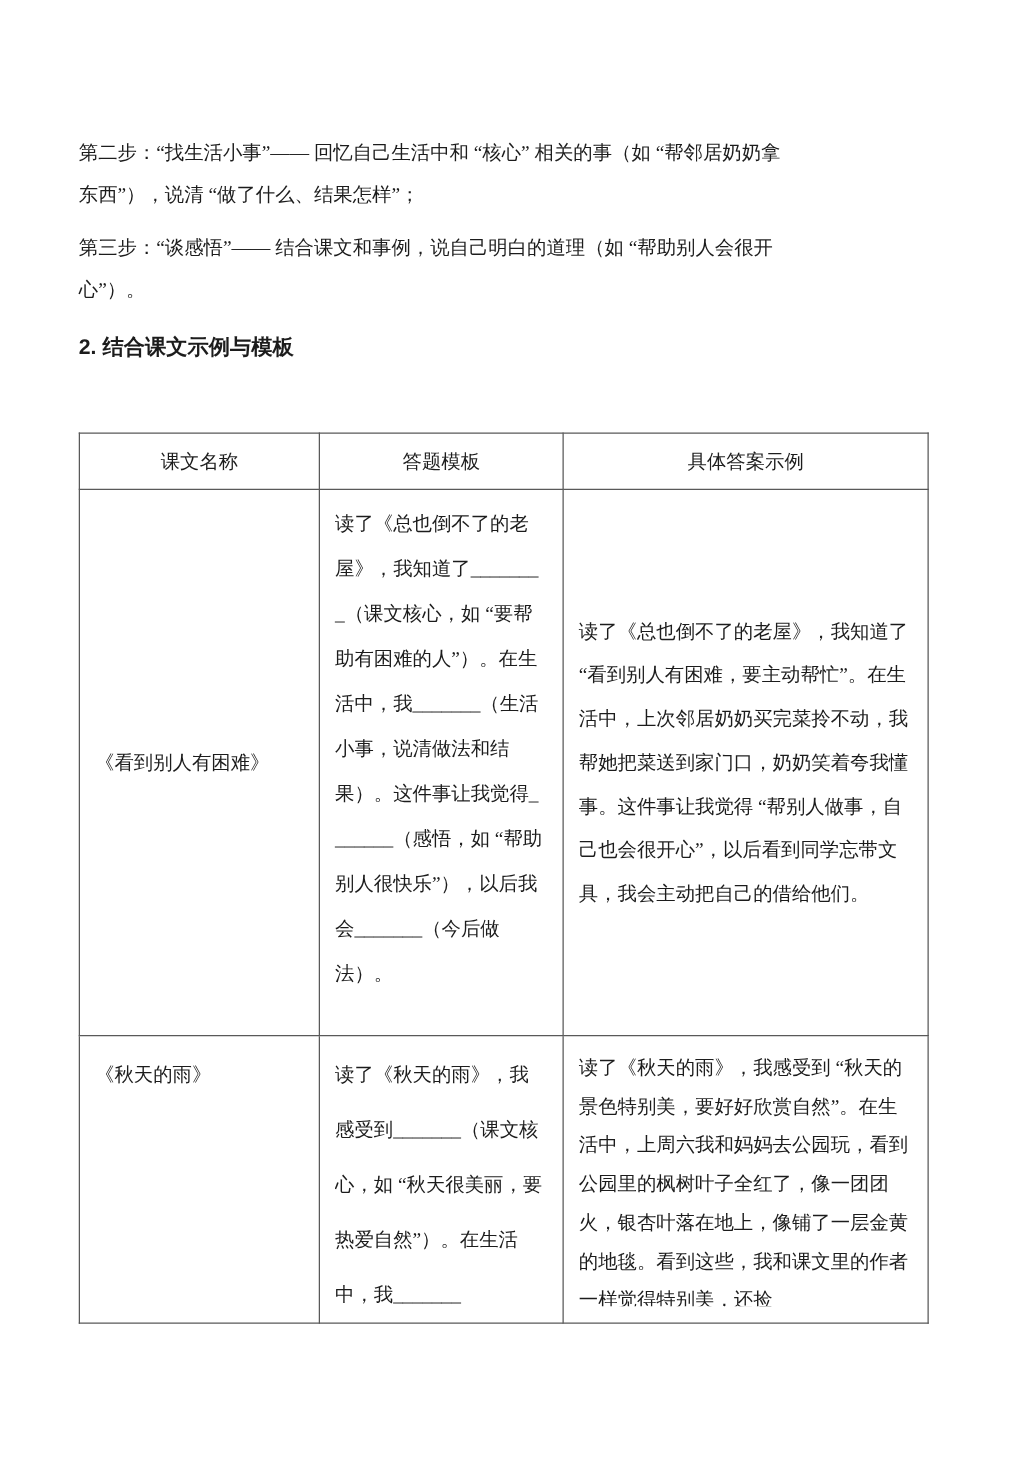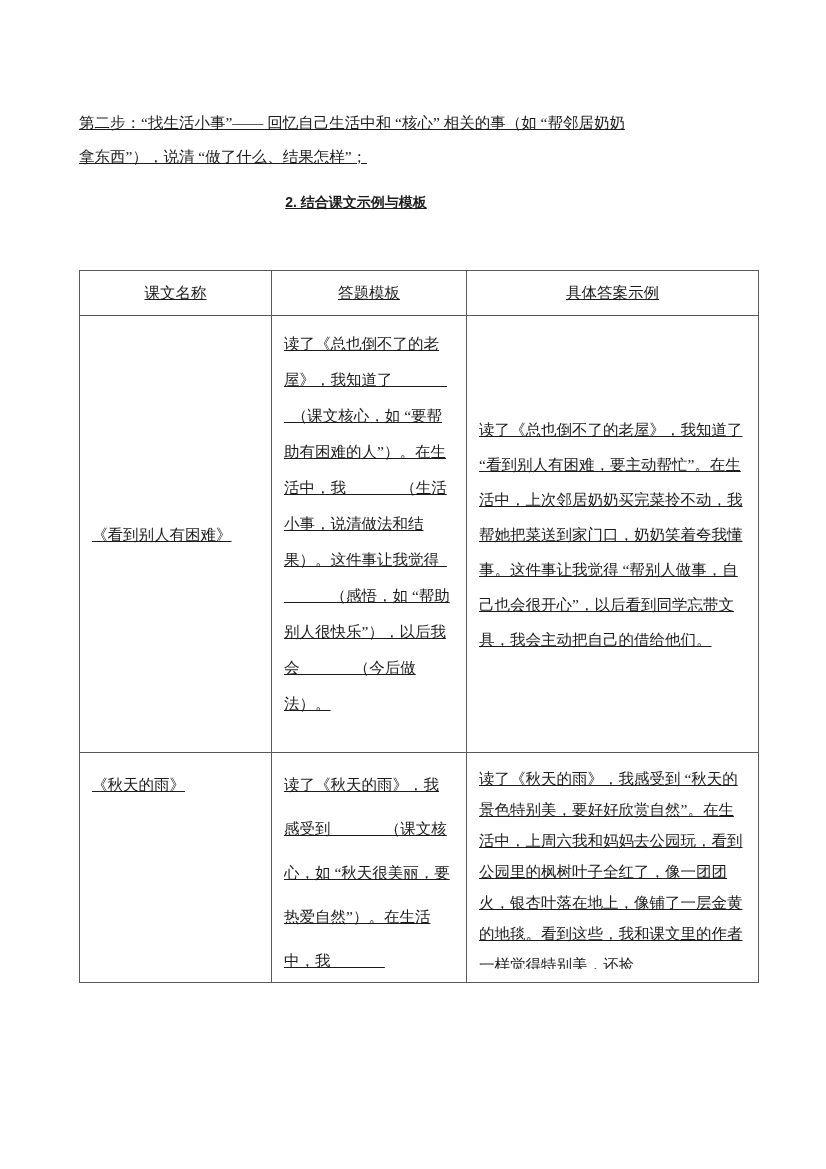--- a/index.html
+++ b/index.html
@@ -11,37 +11,35 @@
     width: 826px;
     height: 1169px;
     overflow: hidden;
     font-family: "Liberation Serif", "DejaVu Serif", serif;
     color: #1c1c1c;
   }
   .page {
     box-sizing: border-box;
     width: 706px;
     height: 1169px;
-    padding: 106px 73px 0 79px;
-    text-decoration: underline;
+    padding: 106px 73px 0 63px;
   }
   .para {
     font-size: 15.5px;
     line-height: 34px;
     margin: 0 0 8px 0;
     text-align: left;
     word-break: break-all;
   }
   .heading {
     font-family: "Liberation Sans", "DejaVu Sans", sans-serif;
-    font-size: 14px;
+    font-size: 17px;
     font-weight: bold;
     line-height: 24px;
     margin: 16px 0 0 0;
-    text-align: center;
   }
   table.tbl {
     border-collapse: collapse;
     table-layout: fixed;
     width: 679px;
     margin-top: 56px;
   }
   .tbl th, .tbl td {
     border: 1px solid #595959;
     box-sizing: border-box;
@@ -72,20 +70,21 @@
     max-height: 206px;
     overflow: hidden;
   }
 </style>
 </head>
 <body>
 
 <div class="page">
 
   <p class="para">第二步：“找生活小事”—— 回忆自己生活中和 “核心” 相关的事（如 “帮邻居奶奶拿东西”），说清 “做了什么、结果怎样”；</p>
+  <p class="para">第三步：“谈感悟”—— 结合课文和事例，说自己明白的道理（如 “帮助别人会很开心”）。</p>
 
   <h2 class="heading">2.  结合课文示例与模板</h2>
 
   <table class="tbl">
     <colgroup>
       <col style="width:192px">
       <col style="width:195px">
       <col style="width:292px">
     </colgroup>
     <thead>

